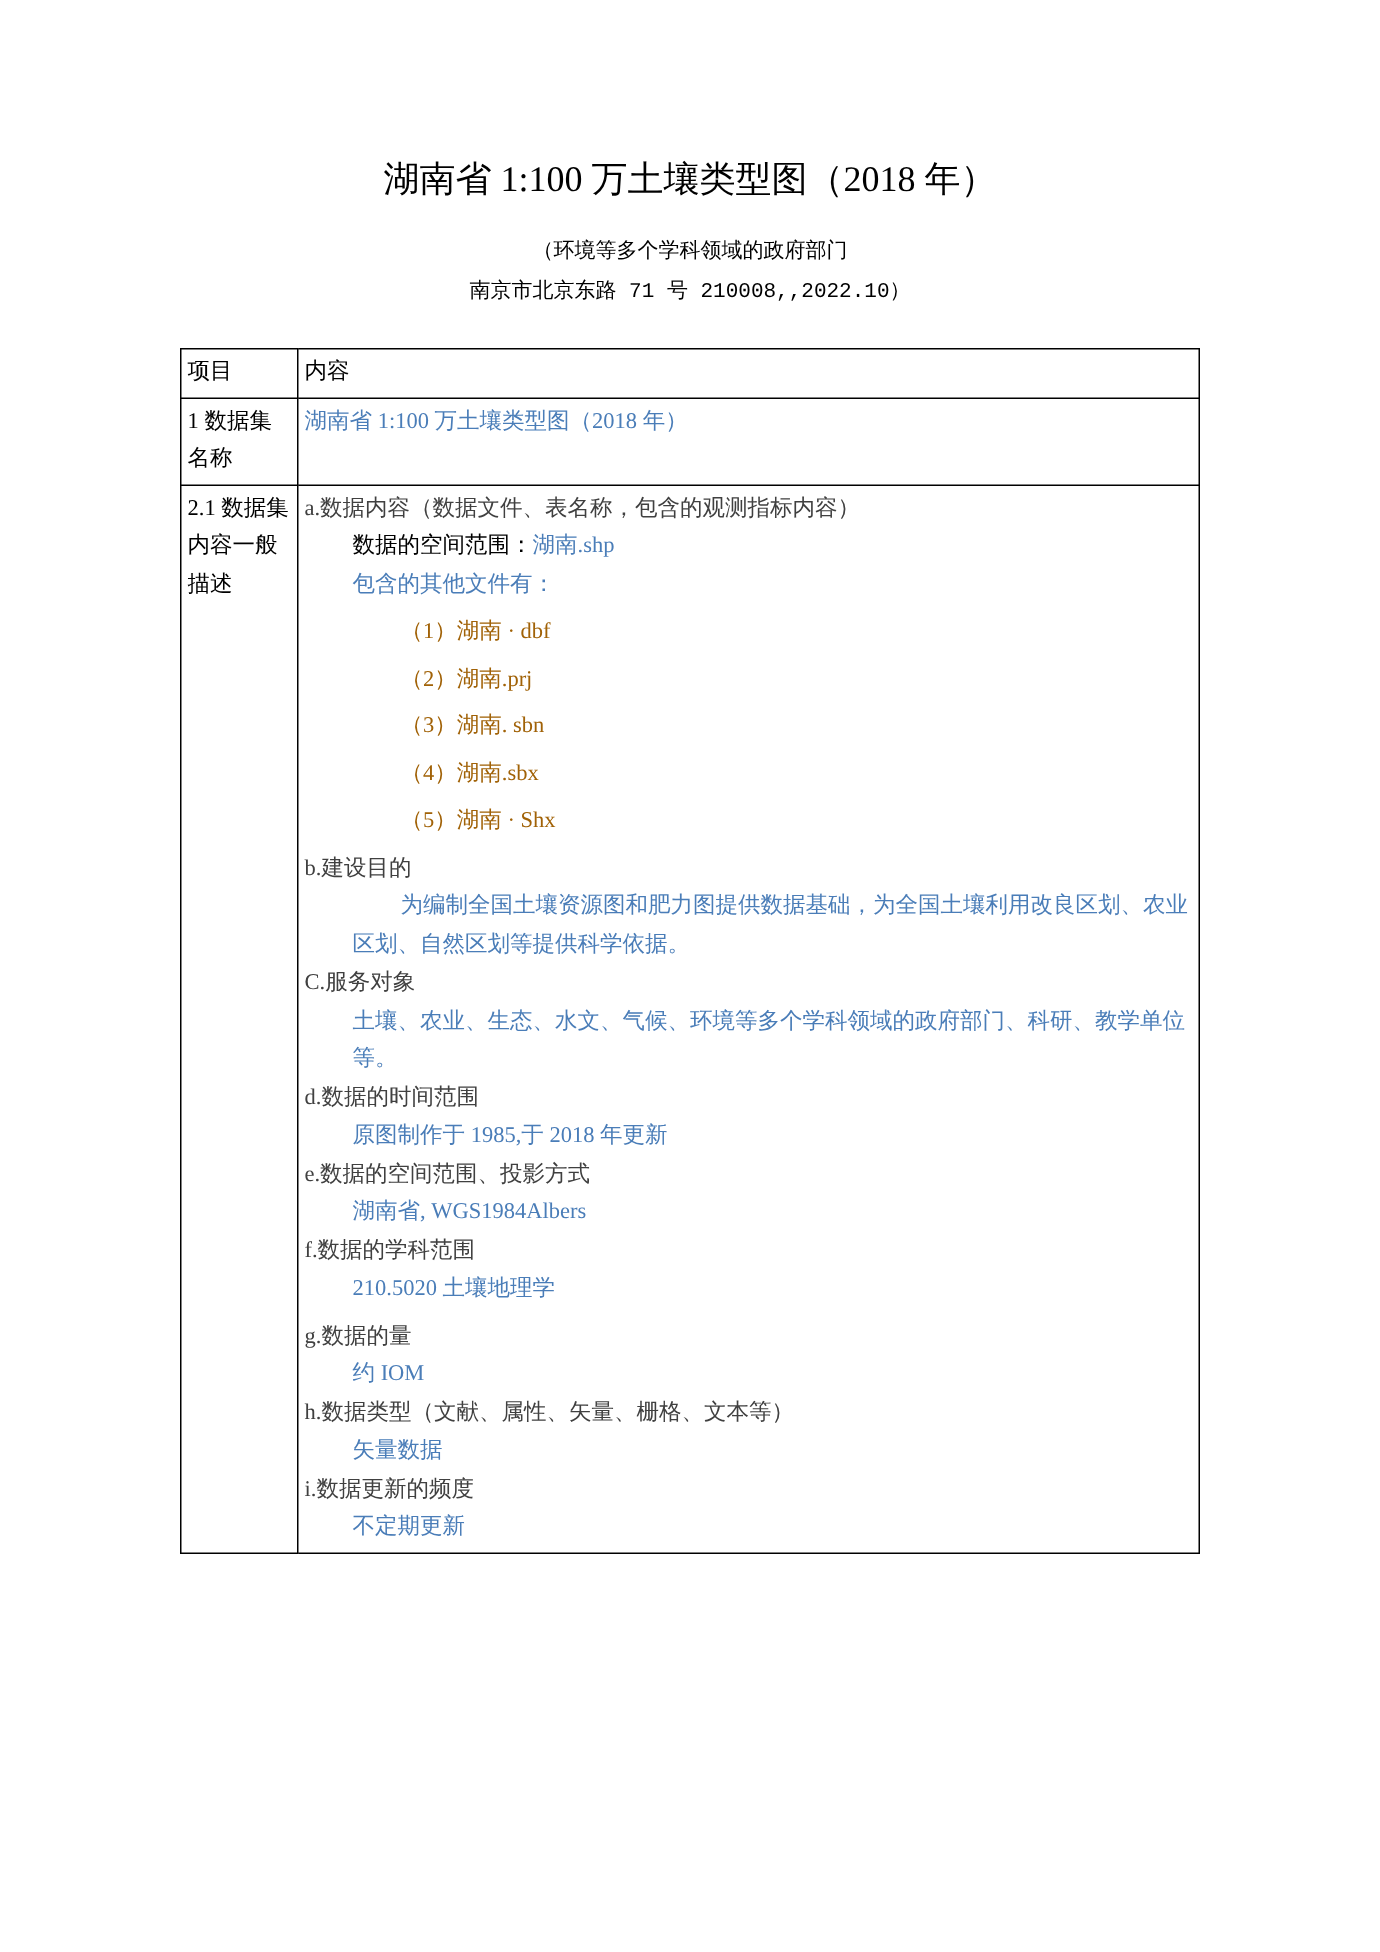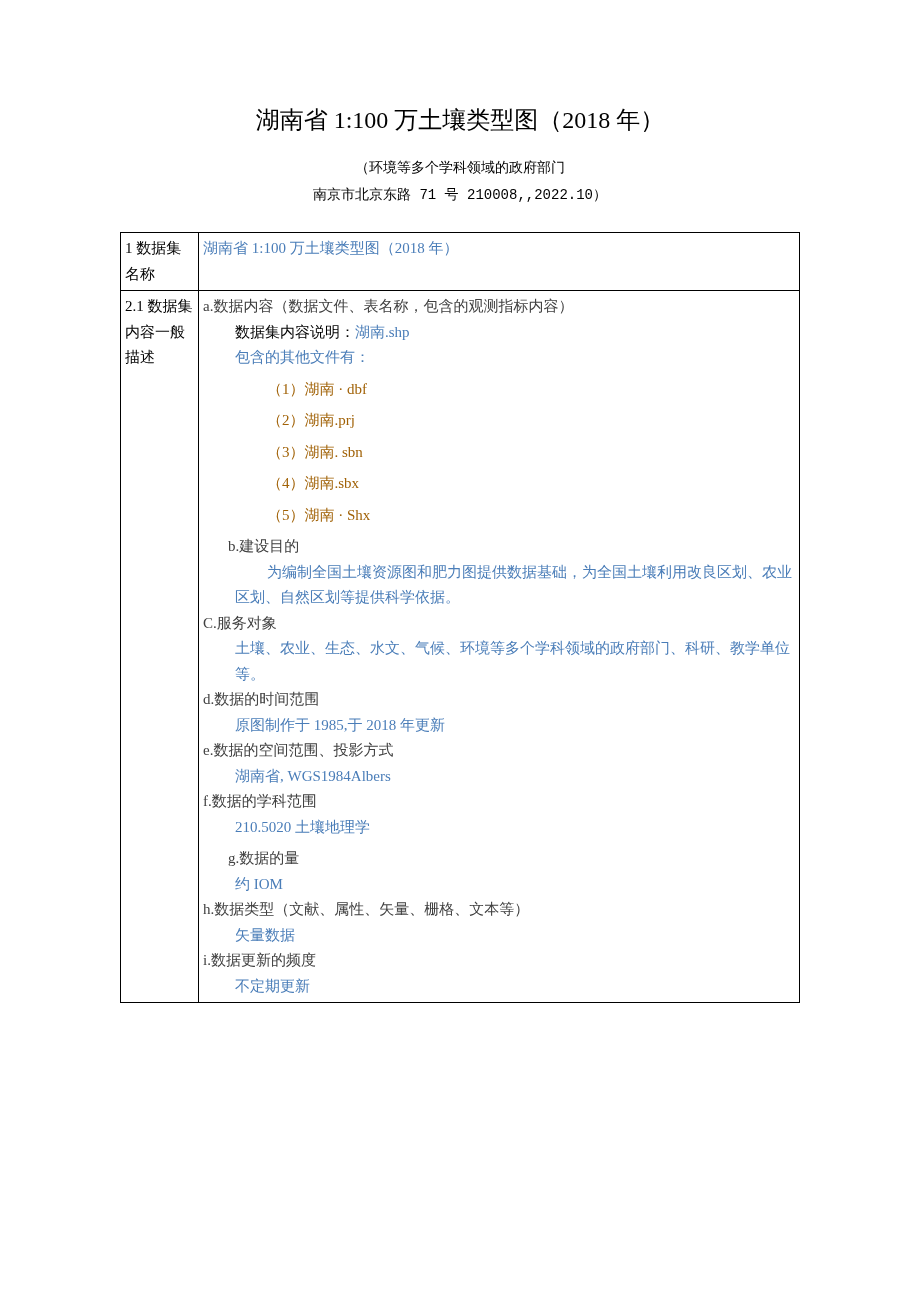--- a/index.html
+++ b/index.html
@@ -42,41 +42,45 @@
       font-size: 15px;
     }
     td.label {
       width: 78px;
     }
     .link { color: #4a7db8; }
     .blue-text { color: #4a7db8; }
     .section-head { color: #404040; }
     .indent1 { padding-left: 32px; }
     .file-item { padding-left: 64px; margin: 6px 0; color: #a16207; }
-    .sub-block { margin-top: 6px; margin-left: 25px; }
+    .sub-block { margin-top: 6px; }
   </style>
 </head>
 <body>
 
 <h1 class="title">湖南省 1:100 万土壤类型图（2018 年）</h1>
 <div class="subtitle">（环境等多个学科领域的政府部门</div>
 <div class="subtitle2">南京市北京东路 71 号 210008,,2022.10）</div>
 
 <table>
   <tbody>
+      <tr>
+    <td class="label">项目</td>
+    <td>内容</td>
+  </tr>
   <tr>
     <td class="label">1 数据集名称</td>
     <td><span class="link">湖南省 1:100 万土壤类型图（2018 年）</span></td>
   </tr>
   <tr>
     <td class="label">2.1 数据集内容一般描述</td>
     <td>
       <div class="section-head">a.数据内容（数据文件、表名称，包含的观测指标内容）</div>
       <div class="indent1">
-        <span>数据集内容说明：</span><span class="blue-text">湖南.shp</span>
+        <span>数据的空间范围：</span><span class="blue-text">湖南.shp</span>
       </div>
       <div class="indent1 blue-text">包含的其他文件有：</div>
       <div class="file-item">（1）湖南 · dbf</div>
       <div class="file-item">（2）湖南.prj</div>
       <div class="file-item">（3）湖南. sbn</div>
       <div class="file-item">（4）湖南.sbx</div>
       <div class="file-item">（5）湖南 · Shx</div>
 
       <div class="section-head sub-block">b.建设目的</div>
       <div class="blue-text" style="padding-left:32px; text-indent:-0px;">

